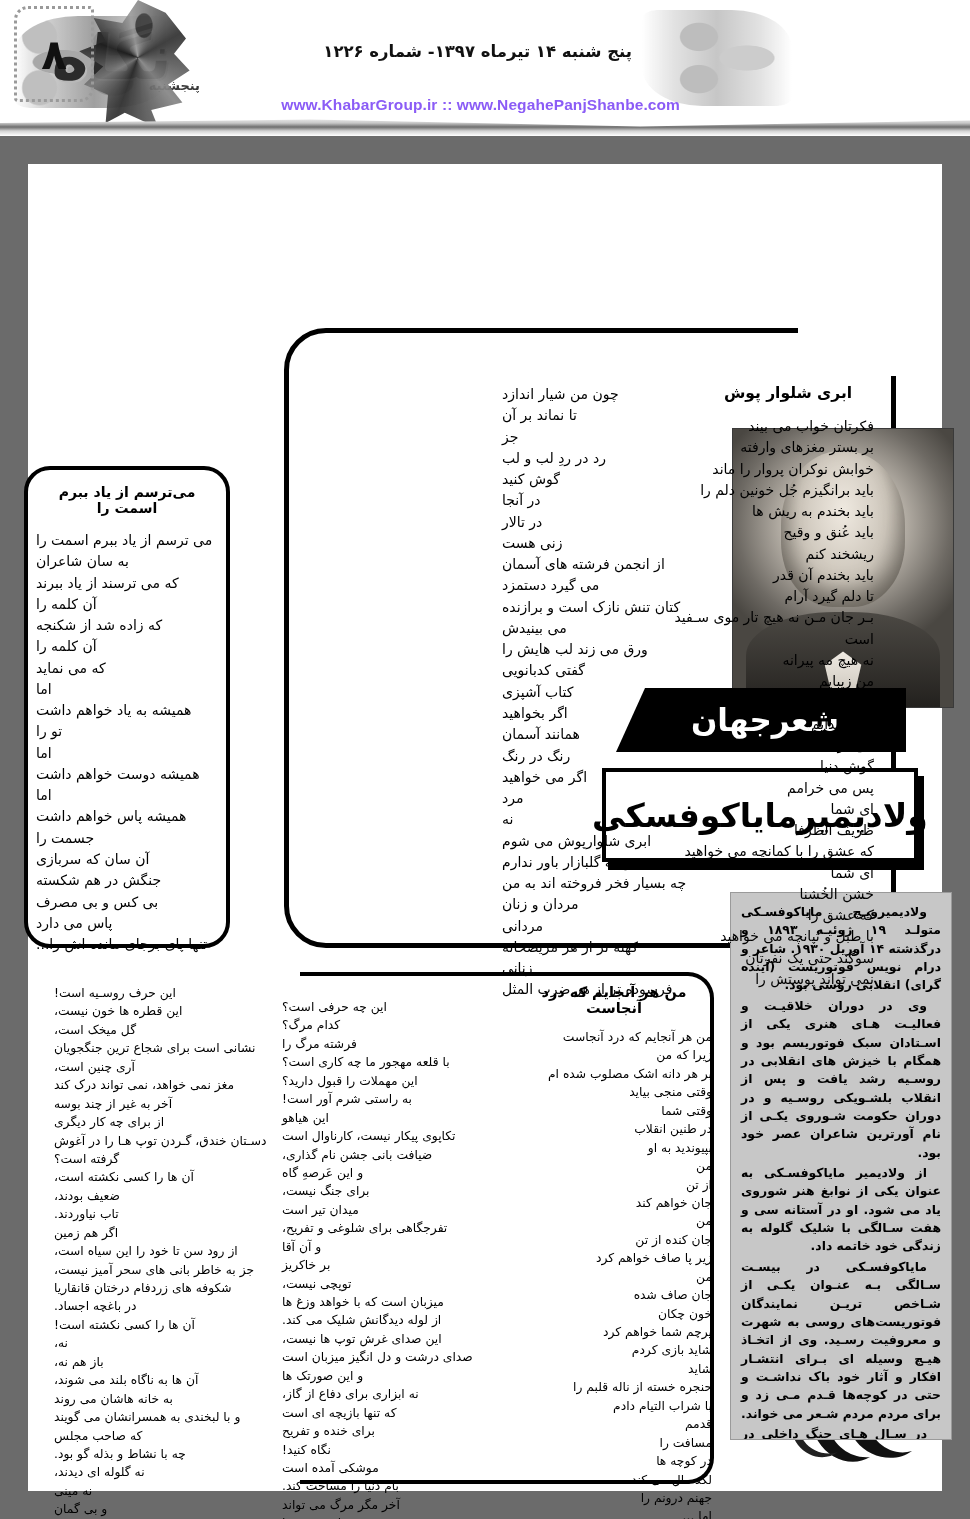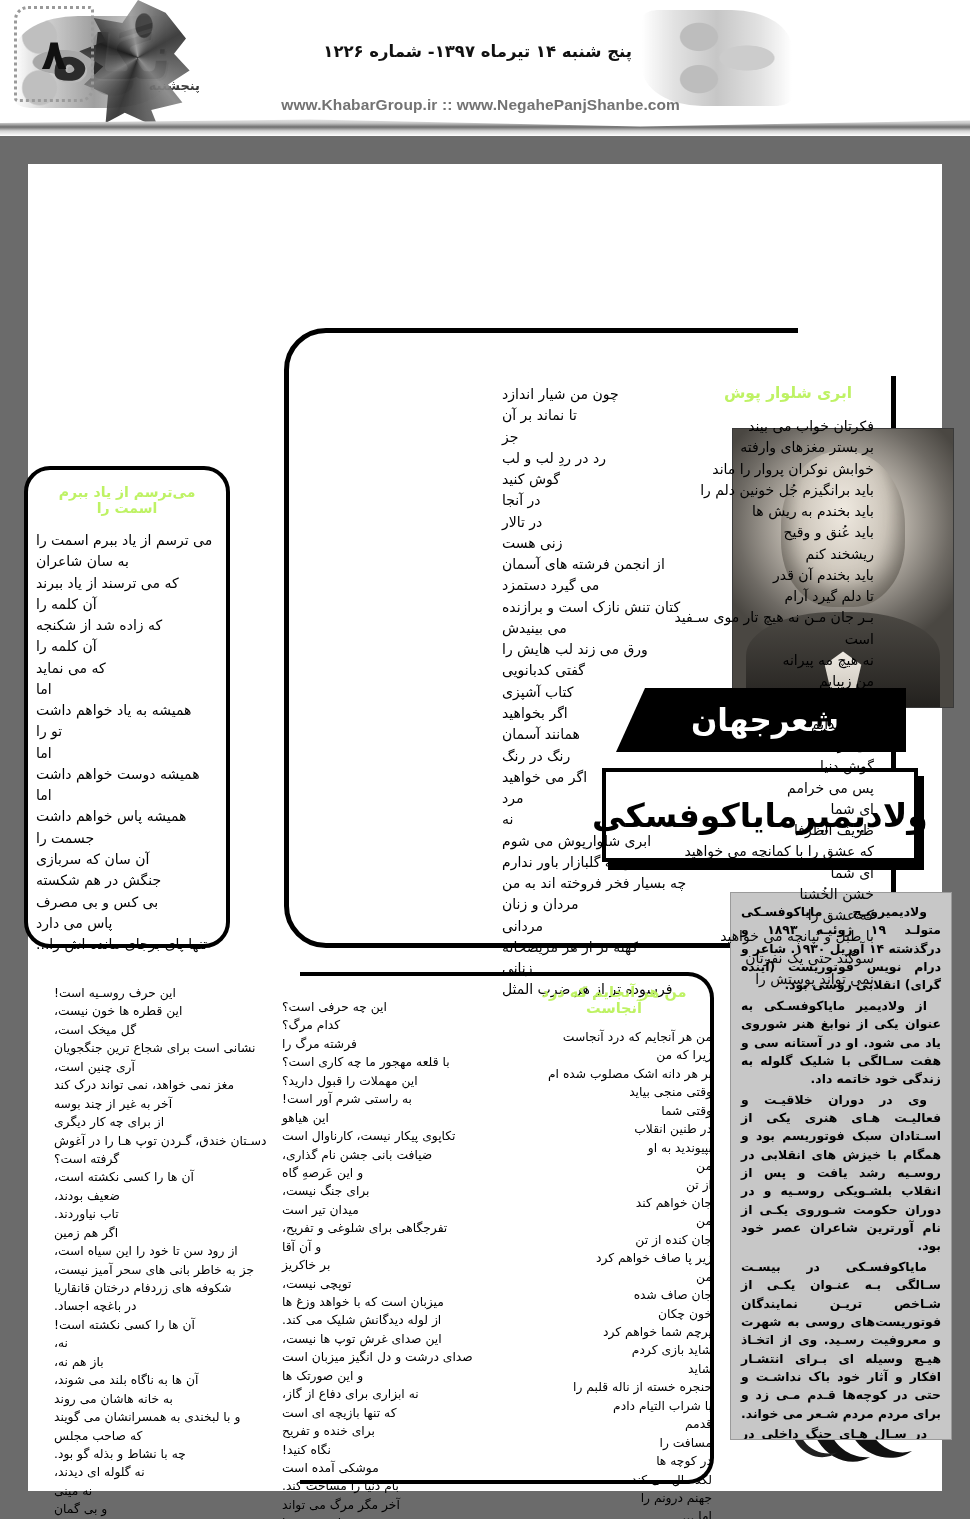--- a/index.html
+++ b/index.html
@@ -86,21 +86,21 @@
     white-space: nowrap;
     letter-spacing: 0px;
   }
 
   .mast-urls {
     position: absolute;
     right: 290px; top: 96px;
     font-family: "Liberation Sans", sans-serif;
     font-size: 15.5px;
     font-weight: bold;
-    color: #737373;
+    color: #8b5cf6;
     letter-spacing: .1px;
     white-space: nowrap;
   }
 
   .mast-bird {
     position: absolute;
     left: 72px; top: 0px;
     width: 120px; height: 128px;
     background:
       radial-gradient(ellipse at 60% 20%, #3a3a3a 0%, #3a3a3a 8%, transparent 9%),
@@ -282,21 +282,21 @@
     text-align: justify;
     direction: rtl;
     overflow: hidden;
   }
   .bio p { margin-bottom: 2px; text-indent: 14px; }
 
   
   .poem-title {
     font-size: 15.5px;
     font-weight: bold;
-    color: #bef264;
+    color: #000000;
     text-align: center;
     margin-bottom: 14px;
     direction: rtl;
   }
   .poem-body {
     font-size: 14px;
     line-height: 1.52;
     color: #000;
     direction: rtl;
     text-align: right;
@@ -413,22 +413,22 @@
   <div class="banner-kicker">
     <span>شعرجهان</span>
   </div>
   <div class="banner-main-shadow"></div>
   <div class="banner-main">
     <span>ولادیمیرمایاکوفسکی</span>
   </div>
 
   <div class="bio" id="bio-box">
       <p>ولادیمیرویـچ مایاکوفسـکی متولـد ۱۹ ژوئیـه ۱۸۹۳ و درگذشته ۱۴ آوریل ۱۹۳۰. شاعر و درام نویس فوتوریست (آینده گرای) انقلابی روسی بود.</p>
+      <p>وی در دوران خلاقیـت و فعالیـت هـای هنری یکی از اسـتادان سبک فوتوریسم بود و همگام با خیزش های انقلابی در روسـیه رشد یافت و پس از انقلاب بلشـویکی روسـیه و در دوران حکومت شـوروی یکـی از نام آورترین شاعران عصر خود بود.</p>
       <p>از ولادیمیر مایاکوفسـکی به عنوان یکی از نوابغ هنر شوروی یاد می شود. او در آستانه سی و هفت سـالگی با شلیک گلوله به زندگی خود خاتمه داد.</p>
-      <p>وی در دوران خلاقیـت و فعالیـت هـای هنری یکی از اسـتادان سبک فوتوریسم بود و همگام با خیزش های انقلابی در روسـیه رشد یافت و پس از انقلاب بلشـویکی روسـیه و در دوران حکومت شـوروی یکـی از نام آورترین شاعران عصر خود بود.</p>
       <p>مایاکوفسـکی در بیسـت سـالگی بـه عنـوان یکـی از شـاخص تریـن نمایندگان فوتوریست‌های روسی به شهرت و معروفیت رسـید. وی از اتخـاذ هیـچ وسیله ای بـرای انتشـار افکار و آثار خود باک نداشـت و حتی در کوچه‌ها قـدم مـی زد و برای مردم مردم شـعر می خواند.</p>
       <p>در سـال هـای جنگ داخلی در روسـیه او بـه جبهه های جنـگ می رفت و در سـنگرها اشـعار خود را برای سربازان می خواند. مردم از اشعار او الهـام گرفته، بـی محابا به جنگ می شـتافتند. او با صدایی رسـا و پر جوش و خروش در رادیو آثار خود را می خواند و مردم آن اشعار را فورا حفظ می کردند.</p>
     </div>
 
   <div class="col-a">
     <div class="poem-title">ابری شلوار پوش</div>
     <div class="poem-body">
         <div>فکرتان خواب می بیند</div>
         <div>بر بستر مغزهای وارفته</div>
         <div>خوابش نوکران پروار را ماند</div>

